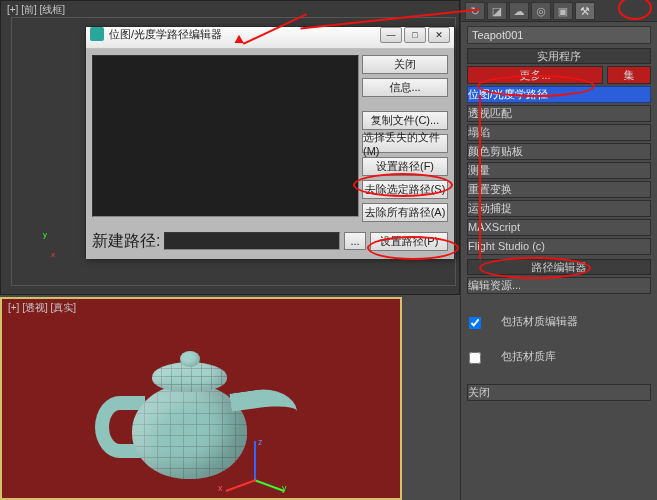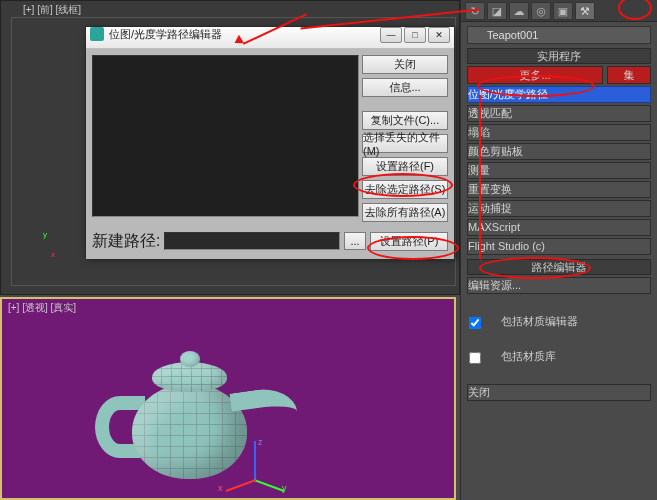--- a/index.html
+++ b/index.html
@@ -1,28 +1,28 @@
 <!DOCTYPE html>
 <html><head>
 <meta charset="utf-8">
 <style>
   * { box-sizing: border-box; margin: 0; padding: 0; font-family: "Microsoft YaHei", "SimSun", sans-serif; font-size: 11px; }
   body { background: #4a4a4a; width: 657px; height: 500px; overflow: hidden; position: relative; color: #c8c8c8; }
   
   
   .viewport-top { position: absolute; left: 0; top: 0; width: 460px; height: 295px; background: #3a3a3a; border: 1px solid #222; }
   .viewport-top-inner { position: absolute; left: 10px; top: 16px; right: 3px; bottom: 8px; border: 1px solid #555; background: #3a3a3a; }
-  .vp-label { position: absolute; left: 22px; top: 2px; color: #c8c8c8; font-size: 10px; }
+  .vp-label { position: absolute; left: 6px; top: 2px; color: #c8c8c8; font-size: 10px; }
   .axis-gizmo { position: absolute; left: 25px; bottom: 25px; width: 20px; height: 20px; }
   .axis-gizmo .ax { position: absolute; font-size: 8px; }
   .axis-y { color: #3f3; left: 6px; top: -10px; }
   .axis-x { color: #f33; left: 14px; top: 10px; }
   
   
-  .viewport-bottom { position: absolute; left: 0; top: 297px; width: 456px; height: 203px; background: #701a75; border: 2px solid #d4c268; }
+  .viewport-bottom { position: absolute; left: 0; top: 297px; width: 402px; height: 203px; background: #7f1d1d; border: 2px solid #d4c268; }
   .vp-bottom-label { position: absolute; left: 6px; top: 2px; color: #c8c8c8; font-size: 10px; }
   
   
   .teapot { position: absolute; left: 75px; top: 35px; width: 220px; height: 160px; }
   .teapot-body { position: absolute; left: 55px; top: 50px; width: 115px; height: 95px; background: #8fc4bd; border-radius: 50% 50% 48% 48%; 
     background-image: 
       repeating-linear-gradient(0deg, transparent, transparent 10px, rgba(120,150,145,0.7) 10px, rgba(120,150,145,0.7) 11px),
       repeating-linear-gradient(90deg, transparent, transparent 12px, rgba(120,150,145,0.7) 12px, rgba(120,150,145,0.7) 13px);
     box-shadow: inset -18px -8px 22px rgba(0,0,0,0.25), inset 15px 12px 20px rgba(255,255,255,0.25);
   }
@@ -59,21 +59,21 @@
   .path-row label { color: #222; font-size: 16px; }
   .path-row input { flex: 1; height: 18px; background: #2a2a2a; border: 1px inset #888; color: #ddd; padding: 0 3px; }
   .path-row .dots { width: 22px; height: 18px; background: linear-gradient(#f4f4f4,#dcdcdc); border: 1px solid #7a7a7a; color:#222; display:flex;align-items:center;justify-content:center; cursor:pointer;}
   
   
   .right-panel { position: absolute; right: 0; top: 0; width: 197px; height: 500px; background: #4a4a4a; border-left: 1px solid #2d2d2d; }
   .rp-icons { height: 22px; background: #3d3d3d; display: flex; gap: 2px; padding: 2px 4px; border-bottom: 1px solid #2a2a2a; }
   .rp-icons .ic { width: 20px; height: 18px; background: #555; border: 1px solid #333; display:flex; align-items:center; justify-content:center; color:#bbb; font-size: 11px; cursor:pointer;}
   .rp-icons .ic.active { background: #6a6a6a; }
   .rp-icons .ic.hammer { color: #d8d8d8; }
-  .obj-name { margin: 4px 6px; height: 18px; background: #5a5a5a; border: 1px solid #333; color: #ddd; padding: 2px 19px; display:flex; align-items:center;}
+  .obj-name { margin: 4px 6px; height: 18px; background: #5a5a5a; border: 1px solid #333; color: #ddd; padding: 2px 4px; display:flex; align-items:center;}
   .rp-section-title { margin: 4px 6px 2px; height: 16px; background: #3d3d3d; border: 1px solid #2a2a2a; color: #cfcfcf; text-align: center; line-height: 14px; font-size: 11px; }
   .rp-sub-row { margin: 2px 6px; display: flex; gap: 4px; }
   .rp-btn { flex:1; height: 18px; background: #b91c1c; border: 1px solid #2d2d2d; color: #d2d2d2; text-align: center; line-height: 16px; font-size: 11px; cursor:pointer;}
   .rp-list { margin: 2px 6px; display: flex; flex-direction: column; gap: 2px; }
   .rp-item { height: 17px; background: #4f4f4f; border: 1px solid #2d2d2d; color: #d2d2d2; text-align: left; line-height: 15px; font-size: 11px; cursor:pointer;}
   .rp-item.sel { background: #2b5fd9; color: #fff; border-color: #1b3e99; }
   .rp-check { margin: 20px 8px; color: #cfcfcf; display: flex; align-items: flex-end; gap: 20px; }
   .rp-check input { width: 12px; height: 12px; }
   
   

